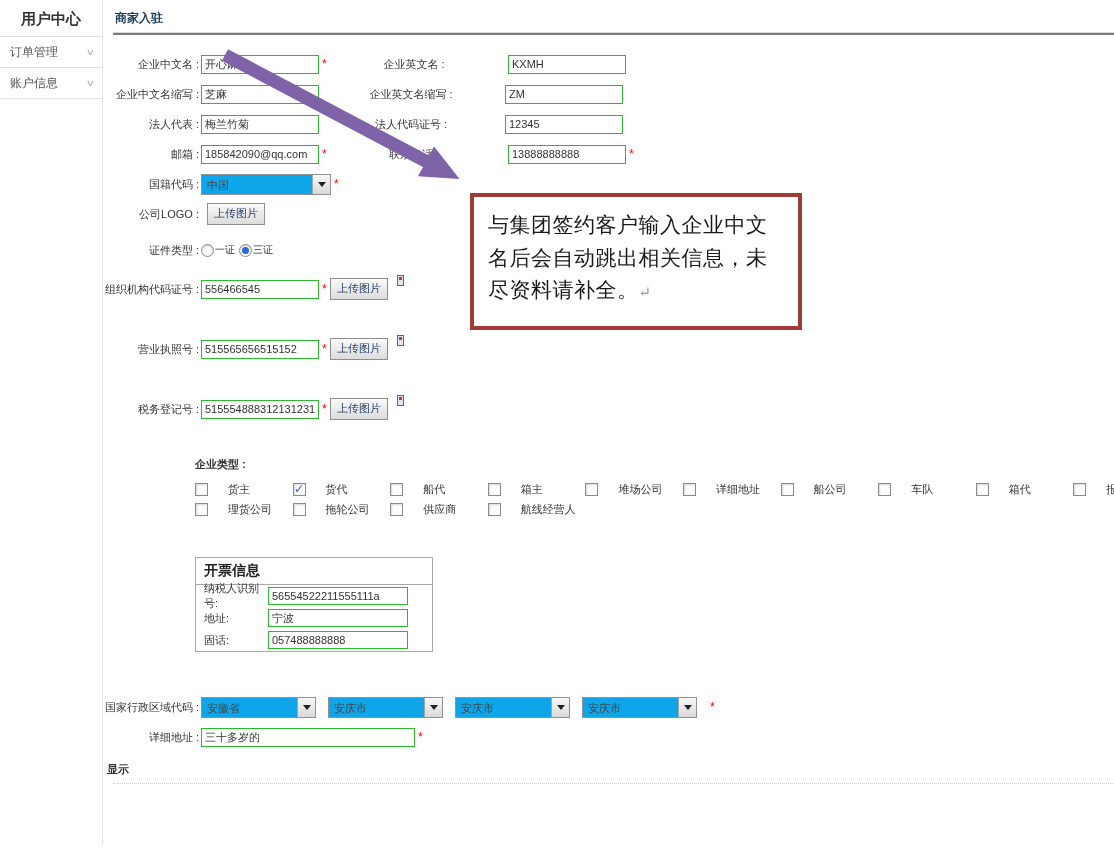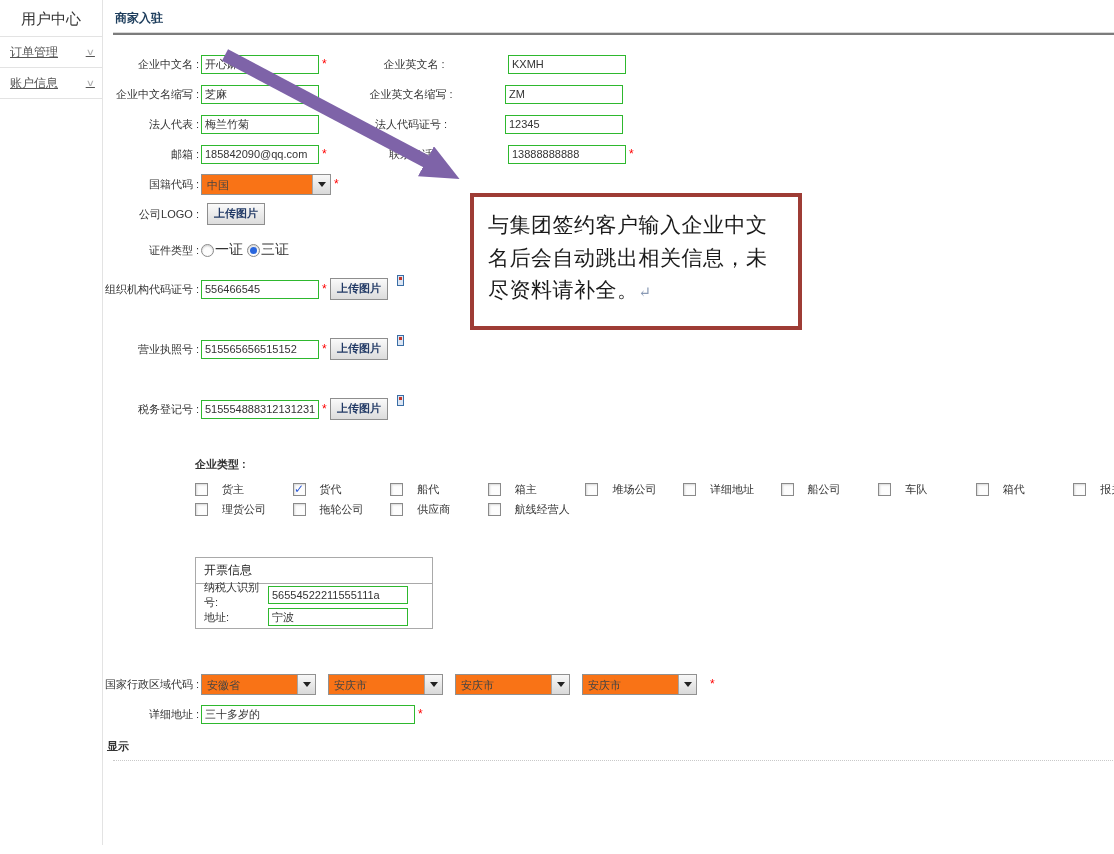--- a/index.html
+++ b/index.html
@@ -2,79 +2,79 @@
 <html><head>
 <meta charset="utf-8">
 <style>
   * { margin:0; padding:0; box-sizing:border-box; }
   html,body { width:1114px; height:854px; background:#fff;
     font-family:"Liberation Sans","DejaVu Sans",sans-serif; }
   .app { display:flex; width:1114px; height:854px; overflow:hidden; }
 
   
   .sidebar { width:103px; flex:0 0 103px; border-right:1px solid #e3e3e3; height:845px; }
-  .sb-title { height:37px; line-height:37px; text-align:center; font-size:15px; font-weight:normal;
+  .sb-title { height:37px; line-height:37px; text-align:center; font-size:15px; font-weight:bold;
     color:#333; border-bottom:1px solid #e3e3e3; }
   .sb-item { height:31px; line-height:31px; font-size:12px; color:#555; padding:0 8px 0 10px;
     border-bottom:1px solid #e3e3e3; display:flex; justify-content:space-between; align-items:center;
-    cursor:pointer;text-decoration:underline; }
+    cursor:pointer; }
   .chev { font-size:9px; color:#b0b0b0; transform:scaleX(1.4); }
 
   
   .content { position:relative; flex:1; padding:10px 0 0 0; }
   .tab-title { font-size:12px; font-weight:bold; color:#1d3d5c; padding-left:12px; height:20px; }
   .tab-bar { height:3px; background:#7c7c7c; margin:2px 4px 0 10px; border-top:1px solid #d8d8d8; }
 
   .form { margin-top:14px; }
   .frow { display:flex; align-items:center; height:30px; }
   .lbl { width:96px; text-align:right; font-size:11px; color:#333; white-space:nowrap; flex:0 0 96px; }
   .lbl2 { width:184px; flex:0 0 184px;text-align:center; }
   .gin { border:1px solid #2eb82e; height:19px; width:118px; margin-left:2px; font-size:11px;
     color:#333; padding:0 3px; outline:none; font-family:"Liberation Sans",sans-serif; }
   .req { display:inline-block; width:0; overflow:visible; color:#f00; font-size:12px;
     margin-left:3px; line-height:10px; }
 
   
-  .sel { display:flex; align-items:stretch; border:1px solid #919191; background:#f97316;
+  .sel { display:flex; align-items:stretch; border:1px solid #919191; background:#0ea5e9;
     height:21px; margin-left:2px; cursor:pointer; }
   .sel .val { font-size:11px; color:#444; padding:3px 4px 0 5px; flex:1; }
   .sel .arrowbtn { width:18px; border-left:1px solid #a5a5a5; background:linear-gradient(#f8f8f8,#d9d9d9);
     display:flex; align-items:center; justify-content:center; }
   .sel .arrowbtn i { width:0; height:0; border-left:4px solid transparent; border-right:4px solid transparent;
     border-top:5px solid #222; }
   .sel.w130 { width:130px; } .sel.w115 { width:115px; margin-right:10px; }
 
-  .upbtn { margin-left:8px; font-size:11px; font-weight:bold; color:#223a66; padding:2px 6px 3px;
+  .upbtn { margin-left:8px; font-size:11px; font-weight:normal; color:#223a66; padding:2px 6px 3px;
     background:linear-gradient(#fafafa,#dcdcdc); border:1px solid #8e8e8e; cursor:pointer;
     font-family:"Liberation Sans",sans-serif; }
   .imgicon { width:7px; height:11px; border:1px solid #3a6ea5; background:#dce6f4; margin-left:9px;
     display:inline-block; transform:translateY(-9px); position:relative; }
   .imgicon:before { content:""; position:absolute; left:1px; top:1px; width:3px; height:3px; background:#c0392b; }
 
   
   .radio { width:13px; height:13px; border:1px solid #8a8a8a; border-radius:50%; background:#fdfdfd;
     display:inline-flex; align-items:center; justify-content:center; margin-left:2px; cursor:pointer;
     box-shadow:inset 0 1px 2px rgba(0,0,0,.2); }
   .rdot { width:7px; height:7px; border-radius:50%; }
   .rdot.on { background:#2a66dd; }
-  .rlbl { font-size:14px; color:#333; margin:0 2px 0 1px; }
+  .rlbl { font-size:10px; color:#333; margin:0 2px 0 1px; }
 
   
   .cap-label { font-size:11px; color:#333; margin:36px 0 0 92px; font-weight:bold; }
   .cbrow { display:flex; margin-left:92px; margin-top:9px; height:16px; }
   .cbitem { width:97.6px; flex:0 0 97.6px; display:flex; align-items:center; }
   .cbox { width:13px; height:13px; border:1px solid #8a8a8a; background:#fdfdfd; display:inline-flex;
     align-items:center; justify-content:center; box-shadow:inset 1px 1px 2px rgba(0,0,0,.15);
     cursor:pointer; font-size:12px; color:transparent; line-height:13px; }
   .cbox.checked { color:#2f5bd6; font-weight:bold; }
-  .cblbl { font-size:11px; color:#333; margin-left:14px; }
+  .cblbl { font-size:11px; color:#333; margin-left:20px; }
 
   
   .invoice { margin:40px 0 0 92px; width:238px; border:1px solid #a9a9a9; background:#fff; }
-  .inv-title { font-size:12px; font-weight:normal; color:#222; padding:4px 8px; border-bottom:1px solid #a9a9a9; }
+  .inv-title { font-size:14px; font-weight:bold; color:#222; padding:4px 8px; border-bottom:1px solid #a9a9a9; }
   .inv-row { display:flex; align-items:center; height:22px; padding-left:8px; }
   .inv-lbl { width:64px; flex:0 0 64px; font-size:11px; color:#333; }
   .inv-in { border:1px solid #2eb82e; height:18px; width:140px; font-size:11px; color:#333;
     padding:0 3px; outline:none; font-family:"Liberation Sans",sans-serif; }
 
   .region-row { margin-top:40px; }
   .addr-in { width:214px; }
 
   .display-lbl { font-size:11px; font-weight:bold; color:#333; margin:10px 0 0 4px; }
   .dotline { border-top:1px dotted #c9c9c9; margin:6px 4px 0 10px; }
@@ -260,20 +260,24 @@
       <div class="invoice">
         <div class="inv-title">开票信息</div>
         <div class="inv-row">
             <span class="inv-lbl">纳税人识别号:</span>
             <input class="inv-in" value="56554522211555111a" style="">
           </div>
         <div class="inv-row">
             <span class="inv-lbl">地址:</span>
             <input class="inv-in" value="宁波" style="">
           </div>
+        <div class="inv-row">
+            <span class="inv-lbl">固话:</span>
+            <input class="inv-in" value="057488888888" style="">
+          </div>
       </div>
 
       <div class="frow region-row">
         <span class="lbl">国家行政区域代码 :</span>
         <div class="sel w115">
           <span class="val">安徽省</span>
           <span class="arrowbtn">
               <i></i>
             </span>
         </div>

